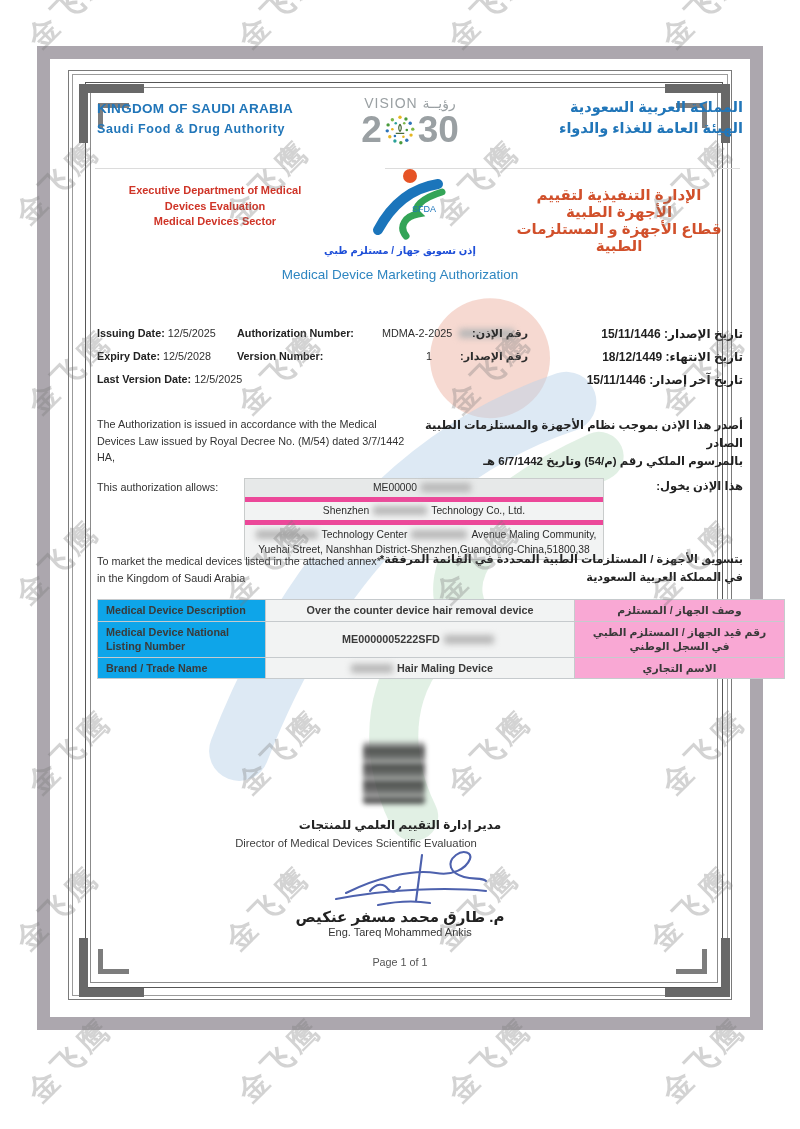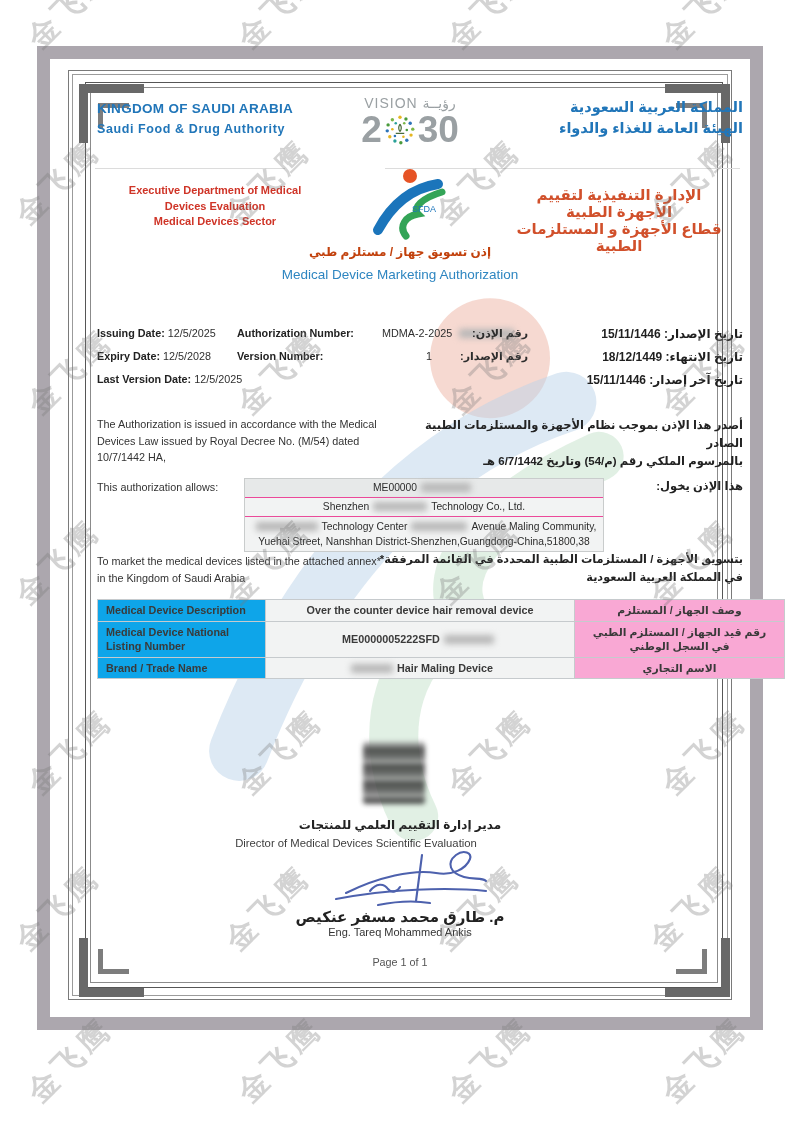--- a/index.html
+++ b/index.html
@@ -36,22 +36,22 @@
                font-weight:bold;color:#9aa0a3;line-height:36px;margin-top:1px;}
   .hdr-rule{position:absolute;top:168px;height:1px;background:#dcdcdc;}
 
   
   .dept-en{left:105px;top:183px;width:220px;text-align:center;color:#cf3427;font-weight:bold;
            font-size:11px;line-height:15.5px;}
   .dept-ar{left:508px;top:186px;width:222px;text-align:center;color:#d1502b;font-weight:bold;
            font-size:15px;line-height:17px;direction:rtl;}
 
   
-  .title-ar{left:0;top:245px;width:800px;text-align:center;color:#c2410c;font-weight:bold;
-            font-size:12px;direction:rtl;}
+  .title-ar{left:0;top:245px;width:800px;text-align:center;color:#1d4ed8;font-weight:bold;
+            font-size:10px;direction:rtl;}
   .title-en{left:0;top:267px;width:800px;text-align:center;color:#2e86c1;font-size:13.5px;}
 
   
   .meta{font-size:10.8px;color:#2f2f2f;}
   .meta b{font-weight:bold;color:#222;}
   .m-l{left:97px;}
   .m-c{left:237px;}
   .r1{top:327px;} .r2{top:350px;} .r3{top:373px;}
   .m-val{left:382px;}
   .m-ver{left:426px;}
@@ -61,21 +61,21 @@
   
   .law-en{left:97px;top:416px;width:310px;font-size:10.8px;line-height:16.5px;color:#333;}
   .law-ar{right:57px;top:416px;width:340px;text-align:right;direction:rtl;font-weight:bold;
           font-size:11.5px;line-height:18px;color:#222;}
 
   
   .allows-en{left:97px;top:481px;font-size:10.8px;color:#333;}
   .allows-ar{right:57px;top:479px;font-size:11.5px;font-weight:bold;direction:rtl;color:#222;}
   .company-box{left:244px;top:478px;width:358px;border:1px solid #c9cccc;background:#f2f3f3;
                font-size:10.3px;color:#2c2c2c;text-align:center;}
-  .cb-row{padding:2px 4px;border-bottom:1px solid #ec4899;line-height:14px;}
+  .cb-row{padding:2px 4px;border-bottom:5px solid #ec4899;line-height:14px;}
   .cb-head{background:#e7e9e9;}
   .cb-addr{border-bottom:none;line-height:15px;}
   .blur{display:inline-block;background:#b7b7b7;height:9px;border-radius:2px;filter:blur(3px);
         vertical-align:-1px;margin:0 4px;}
 
   .market-en{left:97px;top:553px;font-size:10.8px;line-height:17px;color:#333;}
   .market-ar{right:57px;top:551px;text-align:right;direction:rtl;font-weight:bold;
              font-size:11.3px;line-height:17.5px;color:#222;}
 
   
@@ -228,21 +228,21 @@
     </div>
     <div class="abs meta m-ver r2">1</div>
 
     <div class="abs ar-lab r1">رقم الإذن:</div>
     <div class="abs ar-lab r2">رقم الإصدار:</div>
 
     <div class="abs ar-date r1">تاريخ الإصدار: 15/11/1446</div>
     <div class="abs ar-date r2">تاريخ الانتهاء: 18/12/1449</div>
     <div class="abs ar-date r3">تاريخ آخر إصدار: 15/11/1446</div>
 
-    <div class="abs law-en">The Authorization is issued in accordance with the Medical Devices Law issued by Royal Decree No. (M/54) dated 10/7/1442 HA,</div>
+    <div class="abs law-en">The Authorization is issued in accordance with the Medical Devices Law issued by Royal Decree No. (M/54) dated 3/7/1442 HA,</div>
     <div class="abs law-ar">
       <div>أصدر هذا الإذن بموجب نظام الأجهزة والمستلزمات الطبية الصادر</div>
       <div>بالمرسوم الملكي رقم (م/54) وتاريخ 6/7/1442 هـ</div>
     </div>
 
     <div class="abs allows-en">This authorization allows:</div>
     <div class="abs allows-ar">هذا الإذن يخول:</div>
 
     <div class="abs company-box">
       <div class="cb-row cb-head">

